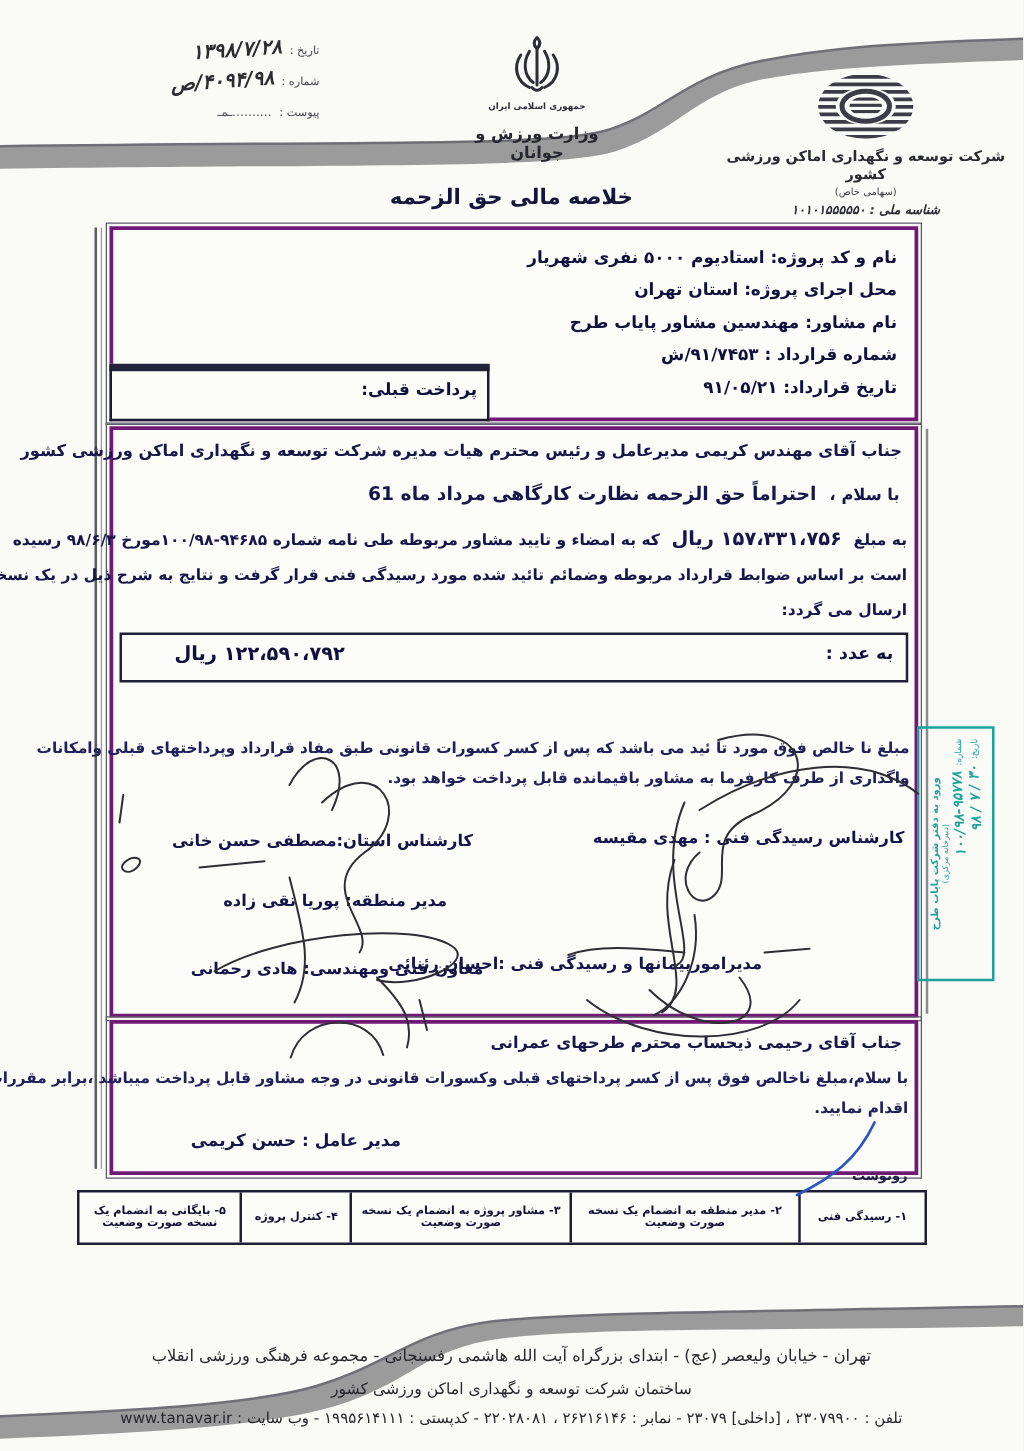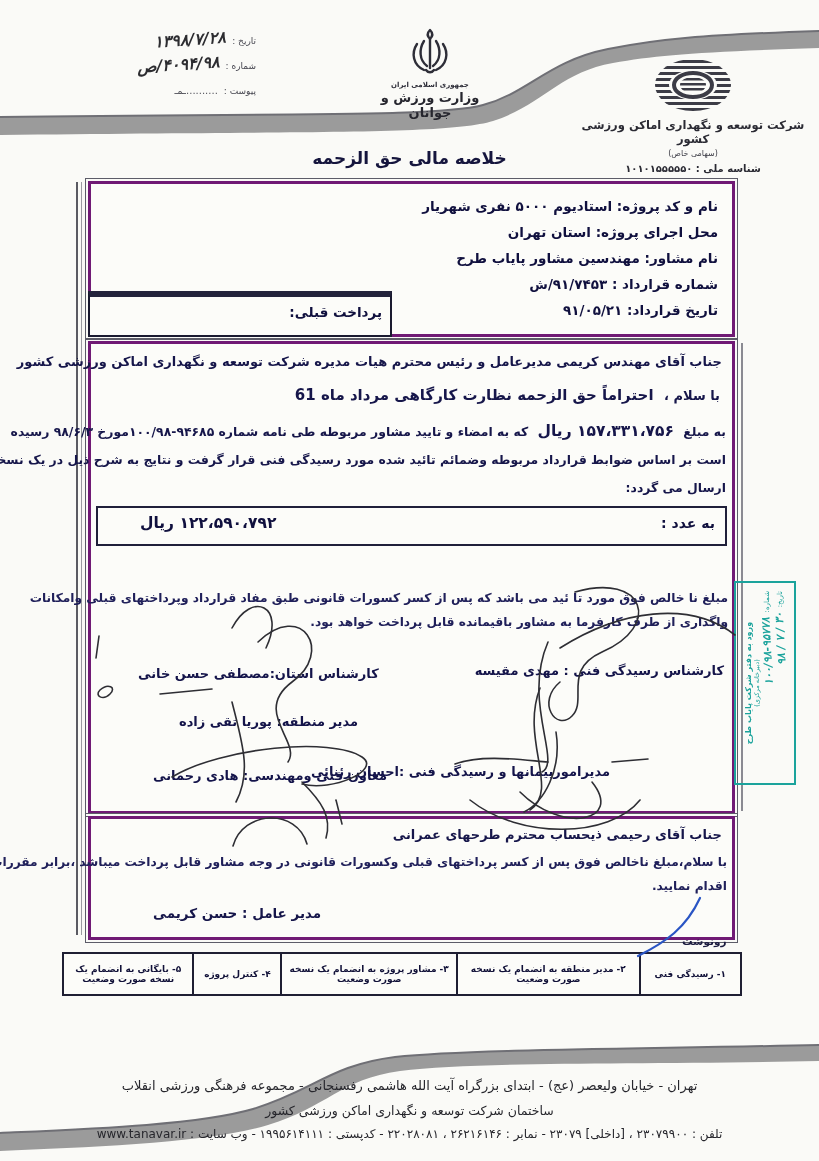--- a/index.html
+++ b/index.html
@@ -13,25 +13,25 @@
   .nowrap{white-space:nowrap;}
   
   .hw-block{top:30px;left:26px;width:230px;direction:rtl;text-align:left;}
   .hw-row{display:flex;flex-direction:row;align-items:flex-start;justify-content:flex-start;margin-bottom:6px;direction:rtl;}
   .hw-label{font-size:9px;color:#45454f;margin-left:6px;padding-top:6px;}
   .hw-value{font-size:16px;font-weight:bold;font-style:italic;color:#2c2c30;transform:rotate(-4deg);letter-spacing:1px;}
   .hw-dots{font-size:10px;color:#55555d;letter-spacing:2px;padding-top:5px;}
   .emblem-block{top:26px;left:360px;width:140px;text-align:center;}
   .emblem-svg{display:block;margin:0 auto;}
   .emblem-sub{font-size:7px;font-weight:bold;color:#2d2d38;margin-top:1px;}
-  .emblem-ministry{font-size:13px;font-weight:bold;color:#26262e;margin-top:1px;}
+  .emblem-ministry{font-size:13px;font-weight:bold;color:#26262e;margin-top:11px;}
   .company-block{top:56px;left:575px;width:236px;text-align:center;}
   .company-name{font-size:11.5px;font-weight:bold;color:#2a2a33;margin-top:4px;}
   .company-type{font-size:8px;color:#3c3c46;margin-top:3px;}
-  .company-natid{font-size:10px;font-weight:bold;color:#2a2a33;margin-top:5px;}
+  .company-natid{font-size:10px;font-weight:bold;color:#2a2a33;margin-top:5px;font-style:italic;}
   .doc-title{top:148px;left:0;width:819px;text-align:center;font-size:17px;font-weight:bold;color:#15153d;}
   
   .frame{border:3px solid #701a75;outline:1px solid #5c5c68;outline-offset:2px;background:#fcfcf9;}
   .box1{top:181px;left:88px;width:641px;height:150px;}
   .box1-rows{padding:9px 14px 0 0;}
   .box1-row{font-size:13.5px;font-weight:bold;line-height:26px;color:#10103e;}
   .prevpay{position:absolute;left:-3px;bottom:-3px;width:300px;height:38px;
     border:2px solid #1a1a30;border-top:6px solid #23233c;background:#fcfcf9;}
   .prevpay-label{font-size:13.5px;font-weight:bold;line-height:30px;padding-right:8px;color:#10103e;}
   .box2{top:341px;left:88px;width:641px;height:467px;}

